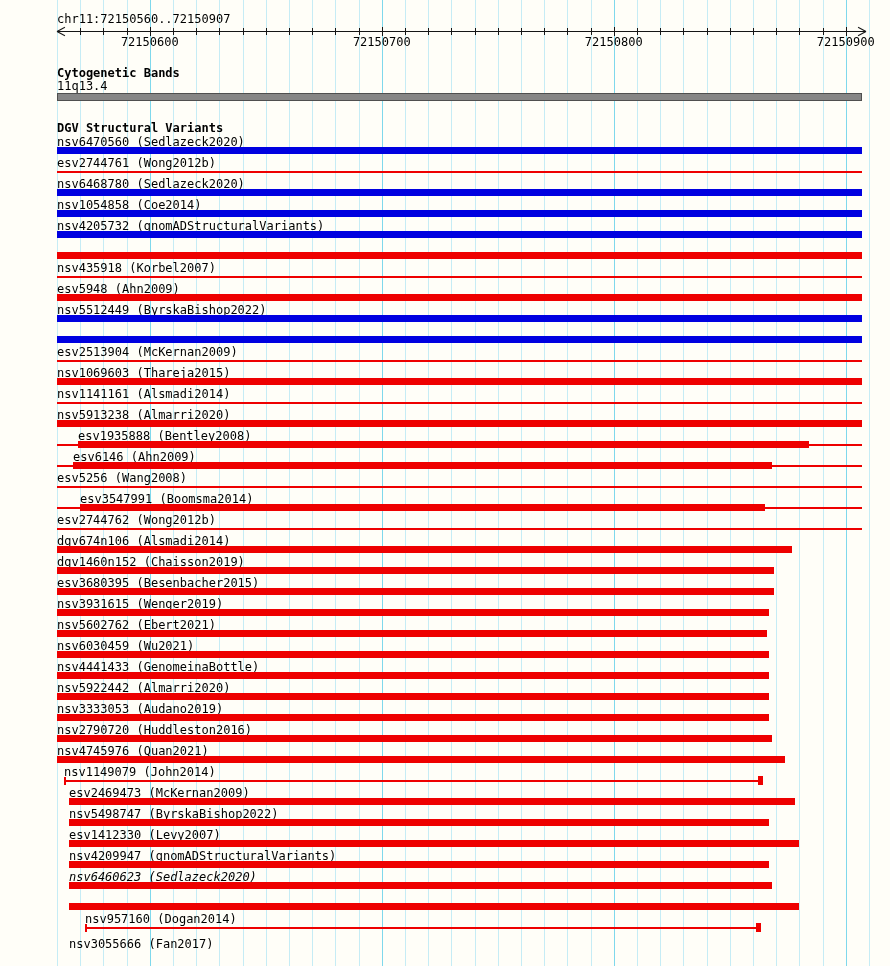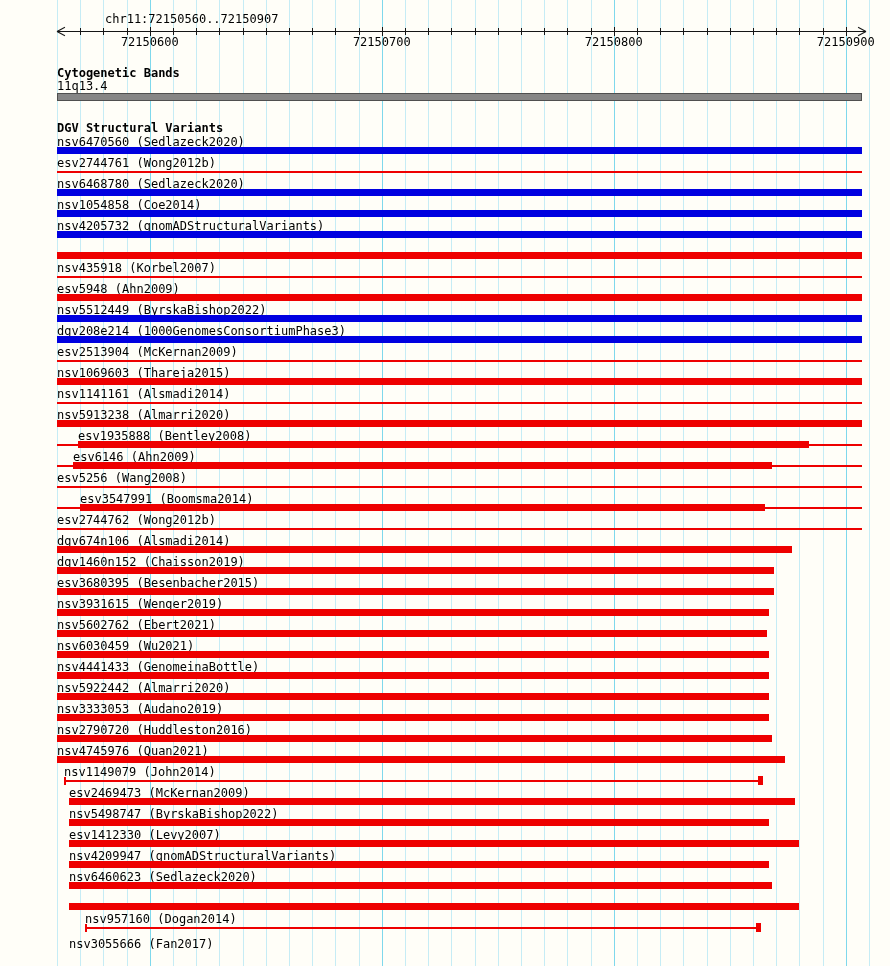--- a/index.html
+++ b/index.html
@@ -55,21 +55,21 @@
       <div class="gridline" style="left: 707px; background: rgb(198, 236, 245);"></div>
       <div class="gridline" style="left: 730px; background: rgb(198, 236, 245);"></div>
       <div class="gridline" style="left: 753px; background: rgb(198, 236, 245);"></div>
       <div class="gridline" style="left: 776px; background: rgb(198, 236, 245);"></div>
       <div class="gridline" style="left: 799px; background: rgb(198, 236, 245);"></div>
       <div class="gridline" style="left: 823px; background: rgb(198, 236, 245);"></div>
       <div class="gridline" style="left: 846px; background: rgb(127, 216, 236);"></div>
       <div class="gridline" style="left: 869px; background: rgb(198, 236, 245);"></div>
     </div>
 
-  <div class="txt" style="left:57px; top:13px;padding-left:48px;">chr11:72150560..72150907</div>
+  <div class="txt" style="left:57px; top:13px;">chr11:72150560..72150907</div>
   <div id="ruler-layer">
       <div class="axis-line" style="left: 57px; top: 31px; width: 809px; background: rgb(21, 21, 21);"></div>
       <div class="arrow-piece" style="left: 57px; top: 31px; background: rgb(21, 21, 21); transform-origin: left center; transform: rotate(28deg);"></div>
       <div class="arrow-piece" style="left: 57px; top: 31px; background: rgb(21, 21, 21); transform-origin: left center; transform: rotate(-28deg);"></div>
       <div class="arrow-piece" style="left: 857px; top: 31px; background: rgb(21, 21, 21); transform-origin: right center; transform: rotate(28deg);"></div>
       <div class="arrow-piece" style="left: 857px; top: 31px; background: rgb(21, 21, 21); transform-origin: right center; transform: rotate(-28deg);"></div>
       <div class="tick" style="left: 80px; top: 28px; height: 7px; background: rgb(21, 21, 21);"></div>
       <div class="tick" style="left: 103px; top: 28px; height: 7px; background: rgb(21, 21, 21);"></div>
       <div class="tick" style="left: 127px; top: 28px; height: 7px; background: rgb(21, 21, 21);"></div>
       <div class="tick" style="left: 150px; top: 27px; height: 9px; background: rgb(21, 21, 21);"></div>
@@ -146,21 +146,20 @@
       </div>
       <div style="position: absolute; left: 0px; top: 283px; width: 890px; height: 21px;">
         <div class="txt" style="left: 57px; top: 0px;">esv5948 (Ahn2009)</div>
         <div class="bar" style="left: 57px; top: 11px; width: 805px; height: 7px; background: rgb(238, 0, 0);"></div>
       </div>
       <div style="position: absolute; left: 0px; top: 304px; width: 890px; height: 21px;">
         <div class="txt" style="left: 57px; top: 0px;">nsv5512449 (ByrskaBishop2022)</div>
         <div class="bar" style="left: 57px; top: 11px; width: 805px; height: 7px; background: rgb(0, 0, 224);"></div>
       </div>
       <div style="position: absolute; left: 0px; top: 325px; width: 890px; height: 21px;">
-        <div class="txt" style="left: 57px; top: 0px;">dgv208e214 (1000GenomesConsortiumPhase3)</div>
         <div class="bar" style="left: 57px; top: 11px; width: 805px; height: 7px; background: rgb(0, 0, 224);"></div>
       </div>
       <div style="position: absolute; left: 0px; top: 346px; width: 890px; height: 21px;">
         <div class="txt" style="left: 57px; top: 0px;">esv2513904 (McKernan2009)</div>
         <div class="bar" style="left: 57px; top: 14px; width: 805px; height: 2px; background: rgb(238, 0, 0);"></div>
       </div>
       <div style="position: absolute; left: 0px; top: 367px; width: 890px; height: 21px;">
         <div class="txt" style="left: 57px; top: 0px;">nsv1069603 (Thareja2015)</div>
         <div class="bar" style="left: 57px; top: 11px; width: 805px; height: 7px; background: rgb(238, 0, 0);"></div>
       </div>
@@ -254,21 +253,21 @@
         <div class="bar" style="left: 68.5994px; top: 11px; width: 700.605px; height: 7px; background: rgb(238, 0, 0);"></div>
       </div>
       <div style="position: absolute; left: 0px; top: 829px; width: 890px; height: 21px;">
         <div class="txt" style="left: 69px; top: 0px;">esv1412330 (Levy2007)</div>
         <div class="bar" style="left: 68.5994px; top: 11px; width: 730.764px; height: 7px; background: rgb(238, 0, 0);"></div>
       </div>
       <div style="position: absolute; left: 0px; top: 850px; width: 890px; height: 21px;">
         <div class="txt" style="left: 69px; top: 0px;">nsv4209947 (gnomADStructuralVariants)</div>
         <div class="bar" style="left: 68.5994px; top: 11px; width: 700.605px; height: 7px; background: rgb(238, 0, 0);"></div>
       </div>
-      <div style="position: absolute; left: 0px; top: 871px; width: 890px; height: 21px;">
+      <div style="position: absolute; left: 0px; top: 871px; width: 890px; height: 21px; font-style: italic;">
         <div class="txt" style="left: 69px; top: 0px;">nsv6460623 (Sedlazeck2020)</div>
         <div class="bar" style="left: 68.5994px; top: 11px; width: 702.925px; height: 7px; background: rgb(238, 0, 0);"></div>
       </div>
       <div style="position: absolute; left: 0px; top: 892px; width: 890px; height: 21px;">
         <div class="txt" style="left: 69px; top: 0px; margin-top: 46px;">nsv3055666 (Fan2017)</div>
         <div class="bar" style="left: 68.5994px; top: 11px; width: 730.764px; height: 7px; background: rgb(238, 0, 0);"></div>
       </div>
       <div style="position: absolute; left: 0px; top: 913px; width: 890px; height: 21px;">
         <div class="txt" style="left: 85px; top: 0px;">nsv957160 (Dogan2014)</div>
         <div class="bar" style="left: 84.8386px; top: 14px; width: 675.086px; height: 2px; background: rgb(238, 0, 0);"></div>

